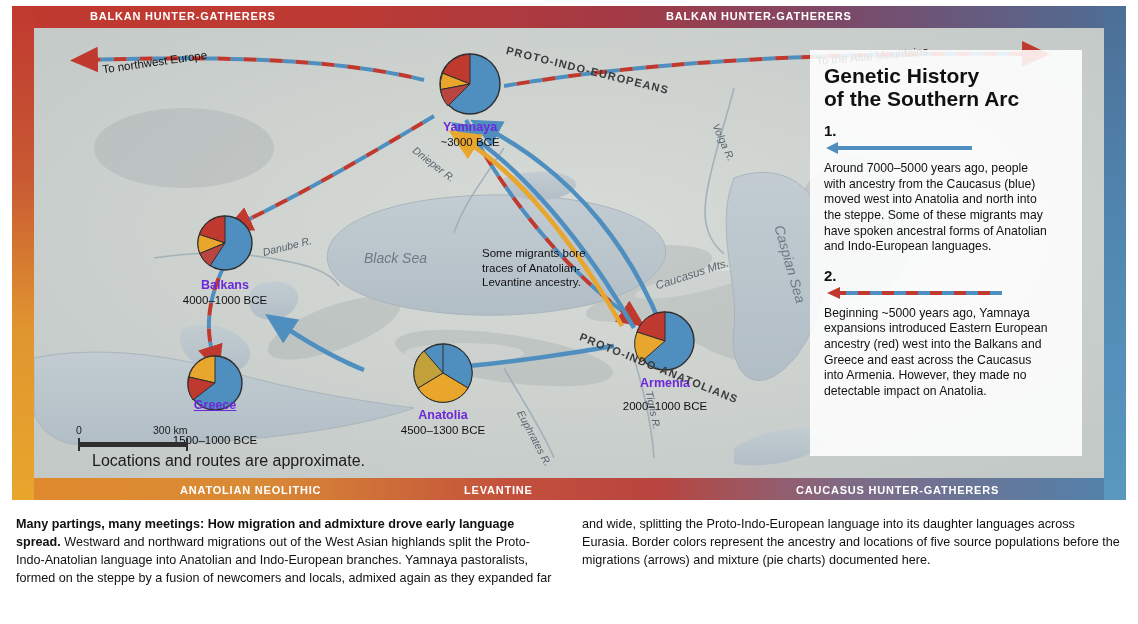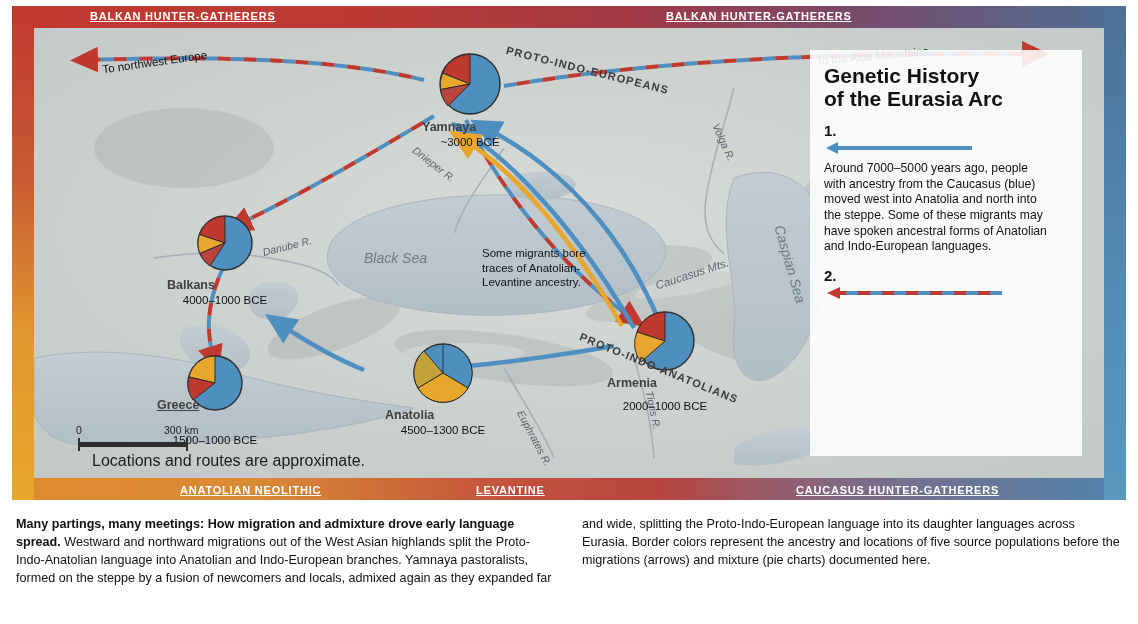--- a/index.html
+++ b/index.html
@@ -26,31 +26,31 @@
   .rib-left{
     position:absolute;left:0;top:0;width:22px;height:100%;
     background:linear-gradient(180deg,#c0392f 0%,#c85a33 35%,#e0952f 65%,#e8a62c 100%);
   }
   .rib-right{
     position:absolute;right:0;top:0;width:22px;height:100%;
     background:linear-gradient(180deg,#4d6f96 0%,#4f84ae 40%,#5490b9 70%,#5a98c0 100%);
   }
   .rib-label{
     position:absolute;color:#fff;font-weight:bold;font-size:11px;letter-spacing:.8px;
-    top:4px;white-space:nowrap;text-decoration:underline;
+    top:4px;white-space:nowrap;
   }
   .rib-label.b{top:auto;bottom:4px;}
   
   .map{
     position:absolute;left:22px;top:22px;right:22px;bottom:22px;
     background:#cfd4d2;
     overflow:hidden;
   }
   .txt{position:absolute;white-space:nowrap;}
-  .place-name{font-weight:bold;font-size:12.5px;color:#404040;}
+  .place-name{font-weight:bold;font-size:12.5px;color:#6d28d9;text-align:center;}
   .place-date{font-size:11.5px;color:#111;text-align:center;}
   .sea-name{font-style:italic;color:#6d7a84;font-size:14px;}
   .river-name{font-style:italic;color:#58646e;font-size:10.5px;}
   .route-note{font-size:11.5px;color:#111;line-height:1.28;}
   .arc-label{font-size:11px;font-weight:bold;letter-spacing:1.2px;color:#3b3b3b;}
   
   .panel{
     position:absolute;right:22px;top:22px;width:272px;bottom:22px;
     background:rgba(255,255,255,.88);
   }
@@ -77,21 +77,21 @@
 
   <div class="ribbon">
     <div class="rib-top"></div>
     <div class="rib-bottom"></div>
     <div class="rib-left"></div>
     <div class="rib-right"></div>
 
     <div class="rib-label" style="left:78px;">BALKAN HUNTER-GATHERERS</div>
     <div class="rib-label" style="left:654px;">BALKAN HUNTER-GATHERERS</div>
     <div class="rib-label b" style="left:168px;">ANATOLIAN NEOLITHIC</div>
-    <div class="rib-label b" style="left:464px;">LEVANTINE</div>
+    <div class="rib-label b" style="left:452px;">LEVANTINE</div>
     <div class="rib-label b" style="left:740px;margin-left:44px;">CAUCASUS HUNTER-GATHERERS</div>
   </div>
 
   <div class="map">
 
     <svg width="1070" height="450" style="position:absolute;left:0;top:0;">
       <defs>
         <radialGradient id="landshade" cx="50%" cy="45%" r="70%">
           <stop offset="0%" stop-color="#d8dcd8"></stop>
           <stop offset="100%" stop-color="#c3c9c7"></stop>
@@ -256,48 +256,49 @@
     <div class="txt river-name" style="left:228px;top:212px;transform:rotate(-14deg);">Danube R.</div>
     <div class="txt river-name" style="left:670px;top:108px;transform:rotate(66deg);">Volga R.</div>
     <div class="txt river-name" style="left:470px;top:404px;transform:rotate(62deg);">Euphrates R.</div>
     <div class="txt river-name" style="left:600px;top:376px;transform:rotate(78deg);">Tigris R.</div>
 
     <div class="scalebar" style="left:42px;top:400px;width:200px;">
       <div style="position:absolute;left:2px;top:14px;width:110px;height:5px;background:#2e2e2e;"></div>
       <div style="position:absolute;left:2px;top:10px;width:2px;height:13px;background:#2e2e2e;"></div>
       <div style="position:absolute;left:110px;top:10px;width:2px;height:13px;background:#2e2e2e;"></div>
       <div class="txt" style="left:0px;top:-4px;font-size:10.5px;color:#1b1b1b;">0</div>
-      <div class="txt" style="left:88px;top:-4px;font-size:10.5px;color:#1b1b1b;">300 km</div>
+      <div class="txt" style="left:77px;top:-4px;font-size:10.5px;color:#1b1b1b;">300 km</div>
       <div class="txt" style="left:16px;top:24px;font-size:16px;color:#1b1b1b;">Locations and routes are approximate.</div>
     </div>
 
     <div class="panel">
       <div class="panel-inner">
         <h1>
           <span>Genetic History</span><br>
-          <span>of the Eurasia Arc</span>
+          <span>of the Southern Arc</span>
         </h1>
 
         <div class="num">1.</div>
         <div class="legend-arrow">
           <svg width="150" height="14">
             <line x1="148" y1="7" x2="14" y2="7" stroke="#4f8fc0" stroke-width="4"></line>
             <polygon points="2,7 14,1 14,13" fill="#4f8fc0"></polygon>
           </svg>
         </div>
         <p>Around 7000–5000 years ago, people with ancestry from the Caucasus (blue) moved west into Anatolia and north into the steppe. Some of these migrants may have spoken ancestral forms of Anatolian and Indo-European languages.</p>
 
         <div class="num">2.</div>
         <div class="legend-arrow">
           <svg width="180" height="14">
             <line x1="178" y1="7" x2="16" y2="7" stroke="#4f8fc0" stroke-width="4" stroke-dasharray="12 12"></line>
             <line x1="178" y1="7" x2="16" y2="7" stroke="#c0392f" stroke-width="4" stroke-dasharray="12 12" stroke-dashoffset="12"></line>
             <polygon points="3,7 16,1 16,13" fill="#c0392f"></polygon>
           </svg>
         </div>
+        <p>Beginning ~5000 years ago, Yamnaya expansions introduced Eastern European ancestry (red) west into the Balkans and Greece and east across the Caucasus into Armenia. However, they made no detectable impact on Anatolia.</p>
       </div>
     </div>
 
   </div>
 </div>
 
 <div id="caption">
   <b>Many partings, many meetings: How migration and admixture drove early language spread.</b><span> Westward and northward migrations out of the West Asian highlands split the Proto-Indo-Anatolian language into Anatolian and Indo-European branches. Yamnaya pastoralists, formed on the steppe by a fusion of newcomers and locals, admixed again as they expanded far and wide, splitting the Proto-Indo-European language into its daughter languages across Eurasia. Border colors represent the ancestry and locations of five source populations before the migrations (arrows) and mixture (pie charts) documented here.</span>
 </div>
 

